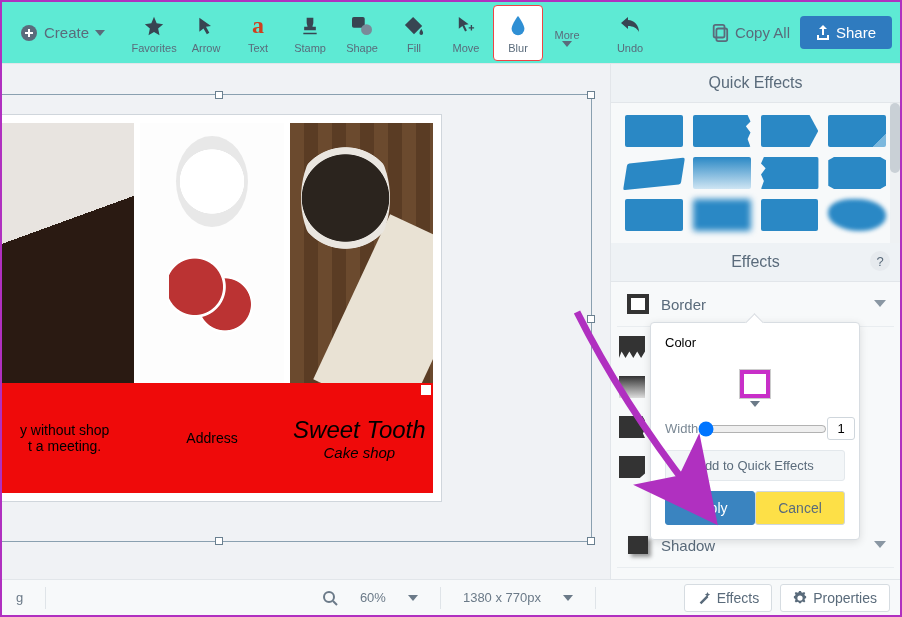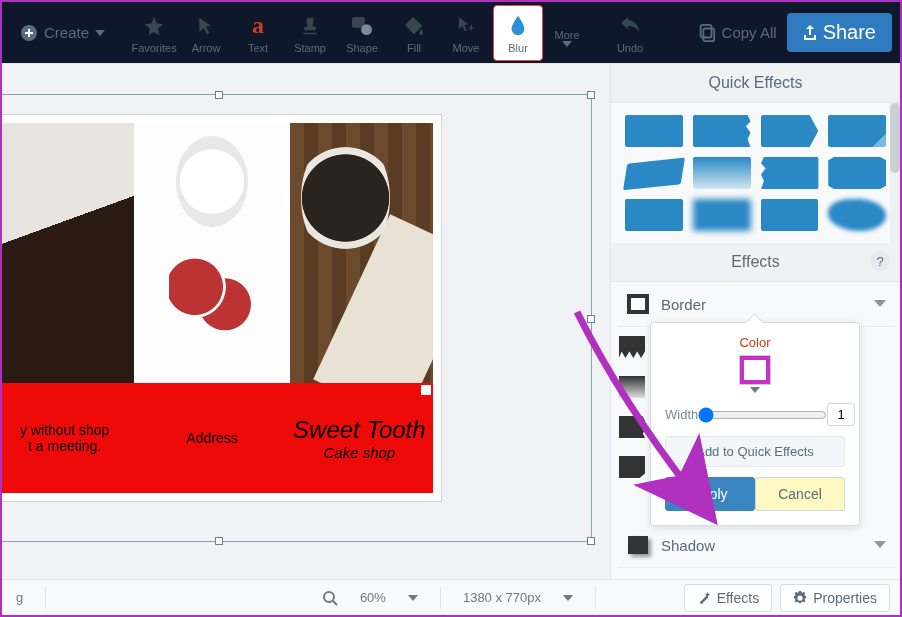--- a/index.html
+++ b/index.html
@@ -1,26 +1,26 @@
 <!DOCTYPE html>
 <html><head>
 <meta charset="utf-8">
 <style>
   * { box-sizing: border-box; margin: 0; padding: 0; font-family: -apple-system, BlinkMacSystemFont, "Segoe UI", Arial, sans-serif; }
   body { background: #fff; width: 902px; height: 617px; overflow: hidden; border: 2px solid #b030c0; position: relative; }
-  .toolbar { display: flex; align-items: center; height: 62px; background: #0f172a; border-bottom: 1px solid #e2e6ea; padding: 0 8px; gap: 2px; }
+  .toolbar { display: flex; align-items: center; height: 62px; background: #5eead4; border-bottom: 1px solid #e2e6ea; padding: 0 8px; gap: 2px; }
   .toolbar-item { display: flex; flex-direction: column; align-items: center; justify-content: center; width: 50px; height: 56px; color: #5a6b7b; font-size: 11px; cursor: pointer; border-radius: 4px; }
   .toolbar-item.active { background: #fff; border: 1px solid #ef4444; }
   .toolbar-item .ico { height: 28px; display:flex; align-items:center; justify-content:center; }
   .toolbar-item span.lbl { margin-top: 2px; }
   .create-btn { display:flex; align-items:center; gap:6px; color:#5a6b7b; font-size:15px; padding:6px 10px; cursor:pointer; }
   .toolbar-spacer { flex:1; }
   .right-actions { display:flex; align-items:center; gap:10px; margin-left:8px; }
   .copy-all { display:flex; align-items:center; gap:6px; color:#5a6b7b; font-size:15px; cursor:pointer; }
-  .share-btn { display:flex; align-items:center; gap:6px; background:#2f7bbf; color:#fff; font-size:20px; padding:8px 16px; border-radius:4px; cursor:pointer; }
+  .share-btn { display:flex; align-items:center; gap:6px; background:#2f7bbf; color:#fff; font-size:15px; padding:8px 16px; border-radius:4px; cursor:pointer; }
 
   .main { position:absolute; top:62px; left:0; right:290px; bottom:36px; background:#f0f2f5; overflow:hidden; }
   .canvas-wrap { position:absolute; top:30px; left:-10px; }
   .sel-box { position:absolute; border:1px solid #8aa0b0; }
   .handle { position:absolute; width:8px; height:8px; background:#fff; border:1px solid #6a8090; }
 
   .doc { width:460px; background:#fff; border:1px solid #d0d6dc; padding:8px; }
   .photo-row { display:flex; gap:6px; height:260px; }
   .photo { flex:1; background:#555; position:relative; overflow:hidden; }
   .red-row { display:flex; height:110px; background:#ef0a0a; color:#000; font-family:"Brush Script MT","Segoe Script",cursive; }
@@ -40,29 +40,29 @@
   .q-thumb.grad { background:linear-gradient(#2a88c5,#cfe5f3); }
   .q-thumb.cloud { border-radius:40% 50% 45% 55%; filter:blur(2px); }
   .effects-body { flex:1; overflow:auto; padding:0 6px 8px 6px; }
   .effect-row { display:flex; align-items:center; padding:10px 8px; border-bottom:1px solid #e9edf0; color:#5a6b7b; font-size:15px; cursor:pointer; gap:10px; }
   .effect-row .chev { margin-left:auto; }
   .eff-ico { width:26px; height:24px; display:flex; align-items:center; justify-content:center; }
   .border-ico { width:22px; height:20px; border:4px solid #333; background:#fff; }
 
   .border-popup { position:absolute; top:320px; right:40px; width:210px; background:#fff; border:1px solid #d8dde2; border-radius:4px; box-shadow:0 2px 8px rgba(0,0,0,.12); padding:12px 14px 14px; z-index:50; }
   .border-popup::before { content:""; position:absolute; top:-7px; left:50%; margin-left:-7px; width:12px; height:12px; background:#fff; border-left:1px solid #d8dde2; border-top:1px solid #d8dde2; transform:rotate(45deg); }
-  .pp-label { text-align:center; font-size:13px; color:#c2410c; margin-bottom:6px; }
+  .pp-label { font-size:13px; color:#000000; margin-bottom:20px; }
   .color-swatch-wrap { display:flex; flex-direction:column; align-items:center; margin-bottom:10px; }
   .color-swatch { width:30px; height:28px; border:4px solid #c82fc8; background:#fff; box-shadow:0 0 0 1px #ccc; }
   .width-row { display:flex; align-items:center; font-size:13px; color:#7a8894; margin-bottom:10px; }
   .width-row input[type=range] { flex:1; }
   .width-row input[type=text] { width:28px; text-align:center; border:1px solid #cfd6dc; border-radius:3px; font-size:13px; padding:3px 2px; }
   .add-quick { background:#f3f6f8; border:1px solid #e3e8ec; border-radius:3px; text-align:center; font-size:13px; color:#5a6b7b; padding:7px 0; margin-bottom:10px; cursor:pointer; }
   .pp-btns { display:flex; }
-  .pp-btns button { flex:1; padding:8px 0; font-size:14px; border-radius:3px; border:1px solid #cfd6dc; background:#fef9c3; color:#5a6b7b; cursor:pointer; }
+  .pp-btns button { flex:1; padding:8px 0; font-size:14px; border-radius:3px; border:1px solid #cfd6dc; background:#fde047; color:#5a6b7b; cursor:pointer; }
   .pp-btns button.primary { background:#3a84c0; color:#fff; border-color:#3a84c0; }
 
   .mini-icons { position:absolute; left:16px; top:340px; display:flex; flex-direction:column; gap:18px; z-index:30; }
   .mini-icons div { width:26px; height:22px; background:#333; }
 
   .arrow-annot { position:absolute; top:300px; left:560px; width:180px; height:230px; z-index:60; pointer-events:none; }
 
   .statusbar { position:absolute; bottom:0; left:0; right:290px; height:36px; background:#f7f9fa; border-top:1px solid #e2e6ea; display:flex; align-items:center; padding:0 14px; color:#6b7a88; font-size:13px; gap:22px; }
   .statusbar .sep { width:1px; height:22px; background:#dfe4e8; }
   .bottom-tabs { position:absolute; bottom:0; right:0; width:290px; height:36px; background:#f7f9fa; border-top:1px solid #e2e6ea; display:flex; align-items:center; justify-content:flex-end; gap:8px; padding:0 10px; }

